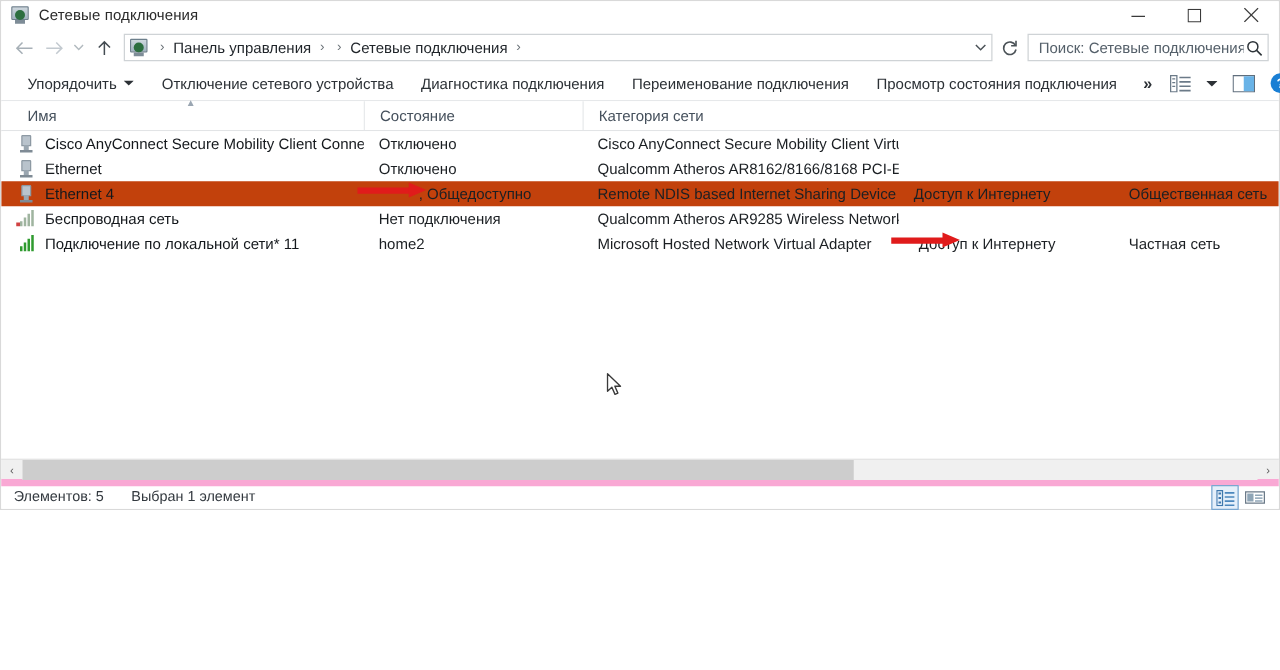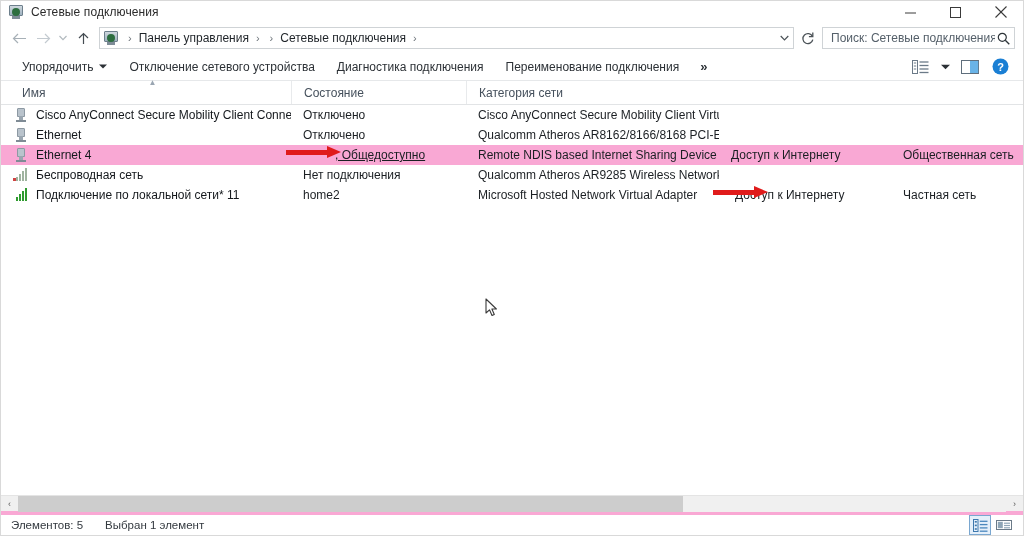--- a/index.html
+++ b/index.html
@@ -6,21 +6,21 @@
   html, body {
     margin: 0; padding: 0;
     width: 1024px; height: 536px;
     overflow: hidden;
     background: #ffffff;
     font-family: "Liberation Sans", sans-serif;
     -webkit-font-smoothing: antialiased;
   }
   .window {
     position: relative;
-    width: 1024px; height: 536px;
+    width: 1024px; height: 408px;
     background: #ffffff;
     border: 1px solid #d9d9d9;
     display: flex; flex-direction: column;
   }
 
   
   .titlebar {
     height: 22px; min-height: 22px;
     background: #ffffff;
     display: flex; align-items: center;
@@ -197,21 +197,21 @@
     background: #ffffff;
     position: relative;
     overflow: hidden;
   }
   .row {
     height: 20px;
     display: flex; align-items: center;
     font-size: 12px; color: #1b1f23;
     white-space: nowrap;
   }
-  .row.selected { background: #f9a8d4; }
+  .row.selected { background: #c2410c; }
   .cell {
     overflow: hidden; white-space: nowrap;
     flex: 0 0 auto;
     display: flex; align-items: center;
   }
   .cell.name { padding-left: 12px; }
   .cell.pad { padding-left: 12px; }
   .name-label { font-weight: normal; }
   .row.selected .name-label,
   .row .name-label { color: #14181c; }
@@ -288,21 +288,21 @@
   .hs-thumb {
     position: absolute; left: 0; top: 0;
     height: 16px; width: 665px;
     background: #cdcdcd;
   }
 
   
   .statusbar {
     height: 24px; min-height: 24px;
     background: #ffffff;
-    border-top: 4px solid #f9a8d4;
+    border-top: 6px solid #f9a8d4;
     display: flex; align-items: center;
     padding-left: 10px;
   }
   .st-text { font-size: 11.5px; color: #33393f; white-space: nowrap; }
   .st-gap { width: 22px; }
   .st-right { margin-left: auto; display: flex; align-items: center; padding-right: 8px; gap: 2px; }
   .viewbtn {
     width: 22px; height: 20px;
     display: flex; align-items: center; justify-content: center;
   }
@@ -406,20 +406,21 @@
       <span>Упорядочить</span>
       <span class="tb-caret">
         <svg width="8" height="5" viewBox="0 0 8 5">
             <path d="M0 0.6 L4 4.4 L8 0.6 Z" fill="#2c3136"></path>
           </svg>
       </span>
     </div>
     <div class="tb-item">Отключение сетевого устройства</div>
     <div class="tb-item">Диагностика подключения</div>
     <div class="tb-item">Переименование подключения</div>
+    <div class="tb-item">Просмотр состояния подключения</div>
     <div class="tb-chev">»</div>
 
     <div class="tb-right">
       <div class="tb-icon">
         <svg width="17" height="14" viewBox="0 0 17 14">
           <rect x="0.5" y="0.5" width="5" height="13" fill="none" stroke="#6b7a88" stroke-width="1"></rect>
           <line x1="1.8" y1="3" x2="4.2" y2="3" stroke="#6b7a88" stroke-width="1"></line>
           <line x1="1.8" y1="6" x2="4.2" y2="6" stroke="#6b7a88" stroke-width="1"></line>
           <line x1="1.8" y1="9" x2="4.2" y2="9" stroke="#6b7a88" stroke-width="1"></line>
           <line x1="7.5" y1="2" x2="16.5" y2="2" stroke="#6b7a88" stroke-width="1.3"></line>
@@ -489,21 +490,21 @@
 
     <div class="row selected">
       <div class="cell name" style="width:290px;">
         <span class="ico eth-ico">
           <span class="eth-body"></span>
             <span class="eth-pin"></span>
             <span class="eth-foot"></span>
         </span>
         <span class="name-label">Ethernet 4</span>
       </div>
-      <div class="cell" style="width:175px;padding-left:44px;text-decoration:underline;">, Общедоступно</div>
+      <div class="cell" style="width:175px;padding-left:44px;">, Общедоступно</div>
       <div class="cell pad" style="width:253px;">Remote NDIS based Internet Sharing Device</div>
       <div class="cell pad" style="width:172px;">Доступ к Интернету</div>
       <div class="cell pad" style="width:134px;">Общественная сеть</div>
     </div>
 
     <div class="row">
       <div class="cell name" style="width:290px;">
         <span class="ico wifi-ico blocked">
           <span class="dot"></span>
           <span class="bar b1"></span>

